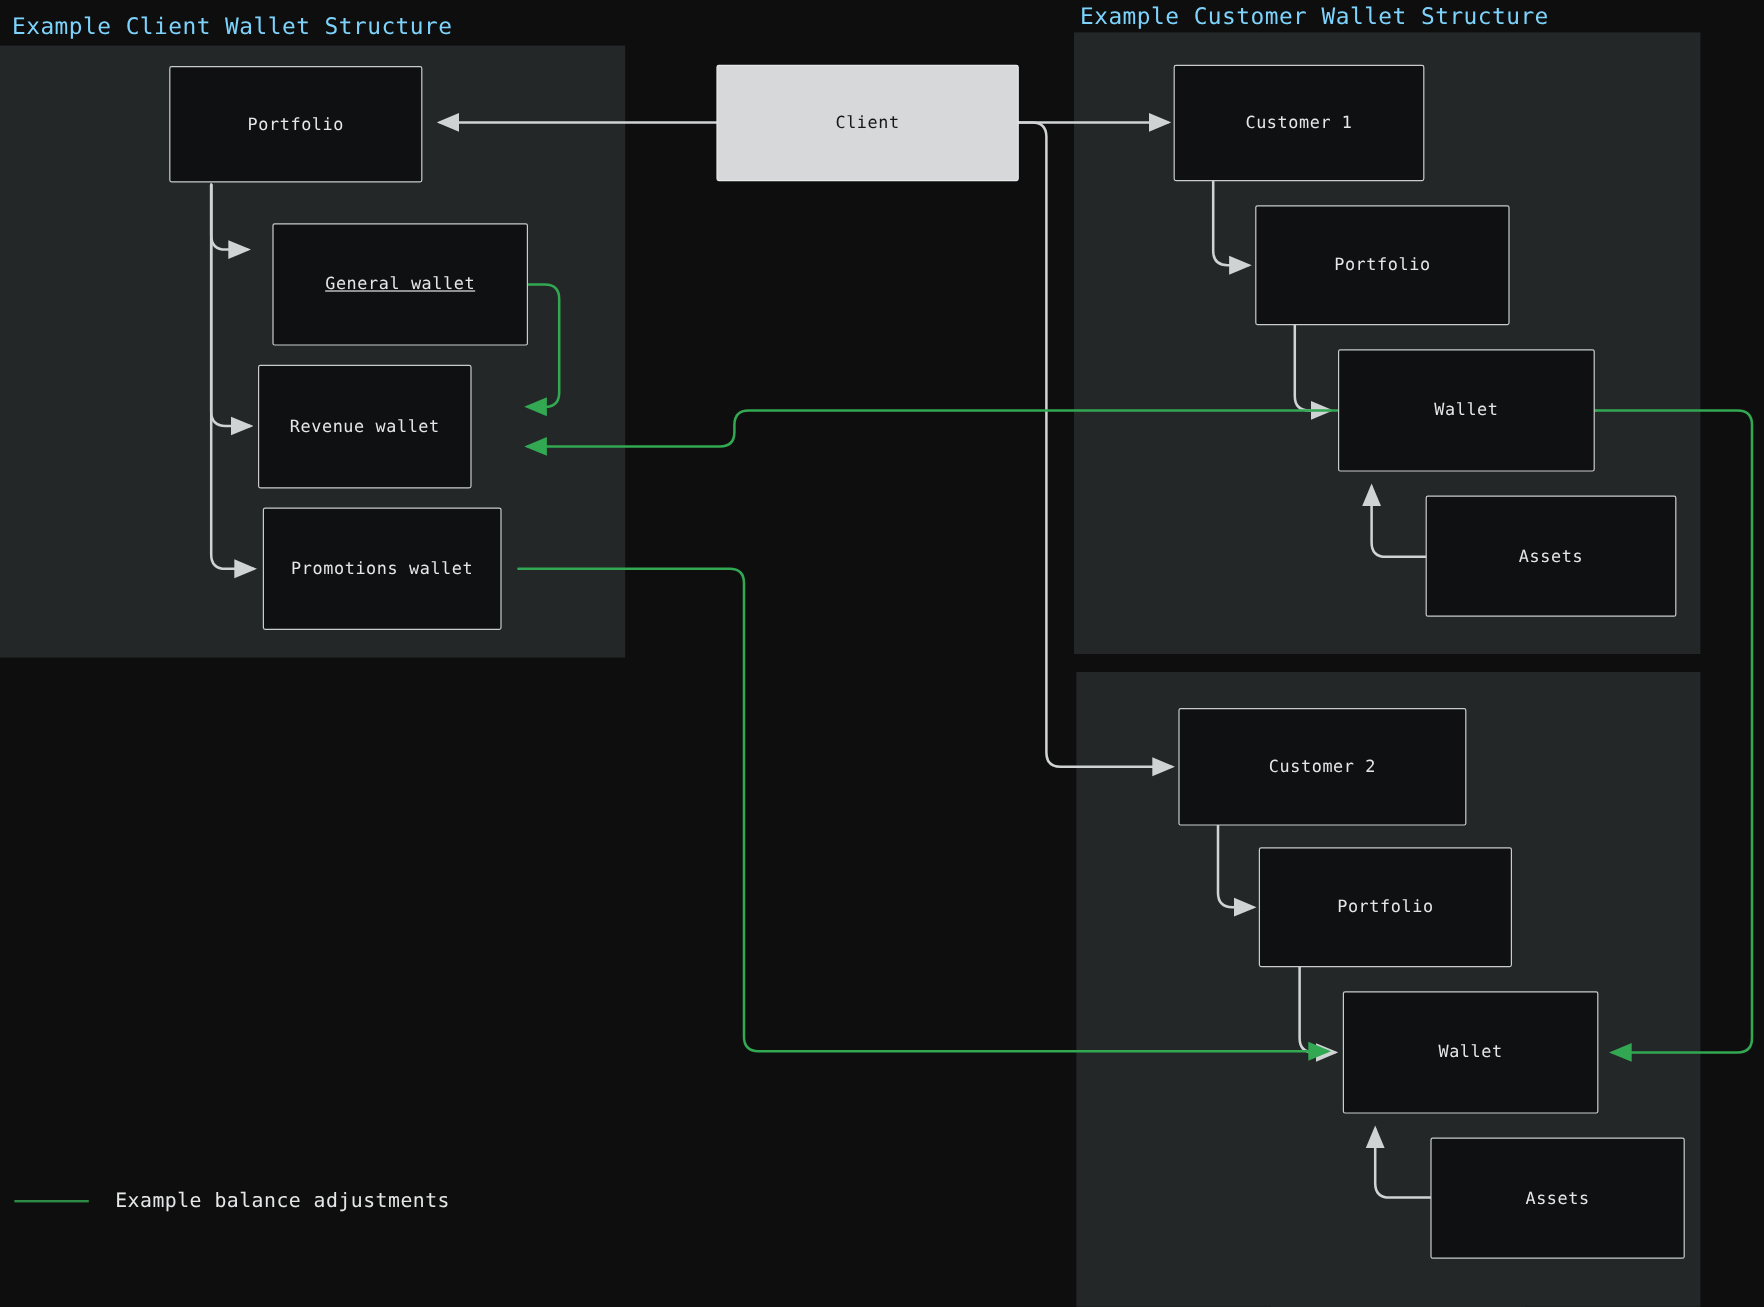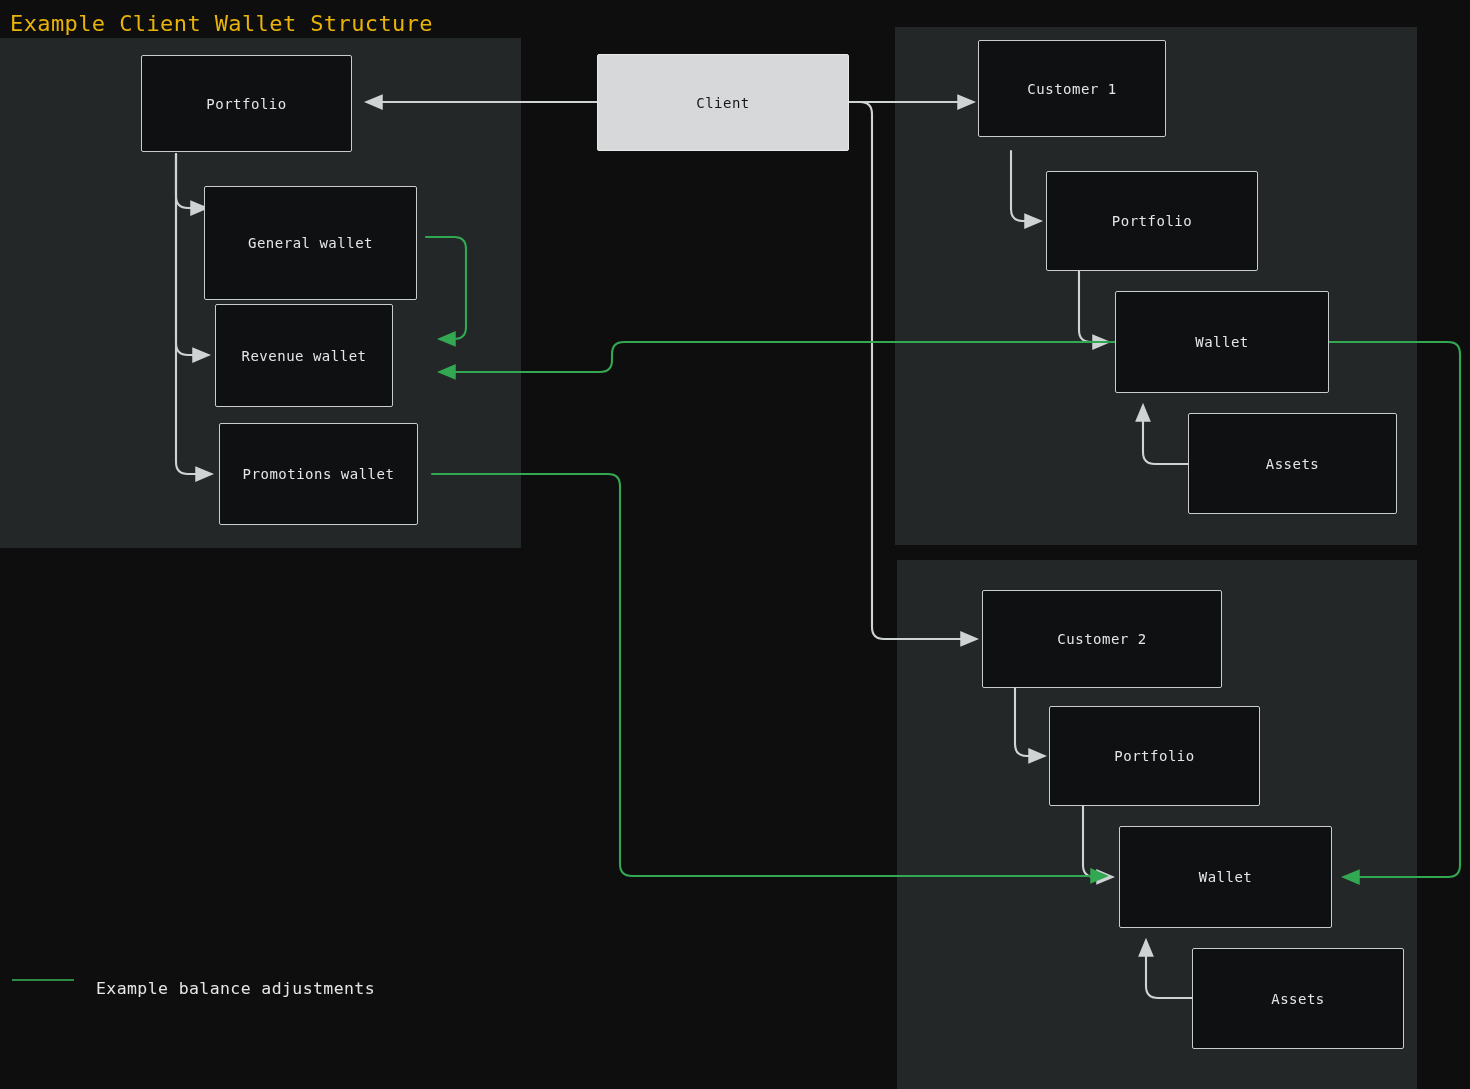--- a/index.html
+++ b/index.html
@@ -5,49 +5,50 @@
   html,body{margin:0;padding:0;background:#0e0e0e;}
   body{
     width:1470px;height:1089px;position:relative;overflow:hidden;
     font-family:"DejaVu Sans Mono","Liberation Mono",monospace;
     background:#0e0e0e;
   }
   .canvas{position:absolute;inset:0;}
   svg.edges{position:absolute;left:0;top:0;width:1470px;height:1089px;pointer-events:none;}
 
   .subgraph{position:absolute;background:#232728;}
-  .sg-title{position:absolute;color:#eab308;font-size:22px;letter-spacing:.4px;white-space:nowrap;}
+  .sg-title{position:absolute;color:#7dd3fc;font-size:19px;letter-spacing:.4px;white-space:nowrap;}
 
   .node{
     position:absolute;
     background:#0f1011;
     border:1.4px solid #c9cccd;
     border-radius:2px;
     display:flex;align-items:center;justify-content:center;
     color:#e4e6e7;font-size:14px;letter-spacing:.5px;
     box-sizing:border-box;white-space:nowrap;
   }
   .node.client{
     background:#d6d8d9;border-color:#e8eaea;color:#14181a;
   }
 
-  .legend{position:absolute;display:flex;}
+  .legend{position:absolute;display:flex;align-items:center;margin-top:12px;}
   .legend-line{width:62px;height:0;border-top:2px solid #2e8b45;}
   .legend-label{color:#e4e6e7;font-size:16.5px;margin-left:22px;letter-spacing:.4px;white-space:nowrap;}
 </style>
 </head>
 <body>
 
 <div class="canvas">
 
   <div class="subgraph" style="left:0px;top:38px;width:521px;height:510px;"></div>
   <div class="subgraph" style="left:895px;top:27px;width:522px;height:518px;"></div>
   <div class="subgraph" style="left:897px;top:560px;width:520px;height:529px;"></div>
 
   <div class="sg-title" style="left:10px;top:11px;">Example Client Wallet Structure</div>
+  <div class="sg-title" style="left:900px;top:3px;">Example Customer Wallet Structure</div>
 
   <svg class="edges" viewBox="0 0 1470 1089">
     <defs>
       <marker id="arrow-w" viewBox="0 0 12 10" refX="10" refY="5" markerWidth="9" markerHeight="8" orient="auto-start-reverse">
         <path d="M0,0 L12,5 L0,10 z" fill="#d0d3d4"></path>
       </marker>
       <marker id="arrow-g" viewBox="0 0 12 10" refX="10" refY="5" markerWidth="9" markerHeight="8" orient="auto-start-reverse">
         <path d="M0,0 L12,5 L0,10 z" fill="#33a852"></path>
       </marker>
     </defs>
@@ -88,25 +89,25 @@
 
       <path d="M432,474 L608,474 Q620,474 620,486 L620,864 Q620,876 632,876 L1106,876" marker-end="url(#arrow-g)"></path>
 
       <path d="M1330,342 L1448,342 Q1460,342 1460,354 L1460,865 Q1460,877 1448,877 L1344,877" marker-end="url(#arrow-g)"></path>
     </g>
   </svg>
 
   <div class="node client" style="left:597px;top:54px;width:252px;height:97px;">Client</div>
 
   <div class="node" style="left:141px;top:55px;width:211px;height:97px;">Portfolio</div>
-  <div class="node" style="left:204px;top:186px;width:213px;height:114px;">General wallet</div>
+  <div class="node" style="left:227px;top:186px;width:213px;height:102px;text-decoration:underline;">General wallet</div>
   <div class="node" style="left:215px;top:304px;width:178px;height:103px;">Revenue wallet</div>
   <div class="node" style="left:219px;top:423px;width:199px;height:102px;">Promotions wallet</div>
 
-  <div class="node" style="left:978px;top:40px;width:188px;height:97px;text-align:right;">Customer 1</div>
+  <div class="node" style="left:978px;top:54px;width:209px;height:97px;text-align:right;">Customer 1</div>
   <div class="node" style="left:1046px;top:171px;width:212px;height:100px;">Portfolio</div>
   <div class="node" style="left:1115px;top:291px;width:214px;height:102px;">Wallet</div>
   <div class="node" style="left:1188px;top:413px;width:209px;height:101px;">Assets</div>
 
   <div class="node" style="left:982px;top:590px;width:240px;height:98px;">Customer 2</div>
   <div class="node" style="left:1049px;top:706px;width:211px;height:100px;">Portfolio</div>
   <div class="node" style="left:1119px;top:826px;width:213px;height:102px;">Wallet</div>
   <div class="node" style="left:1192px;top:948px;width:212px;height:101px;">Assets</div>
 
   <div class="legend" style="left:12px;top:979px;">

